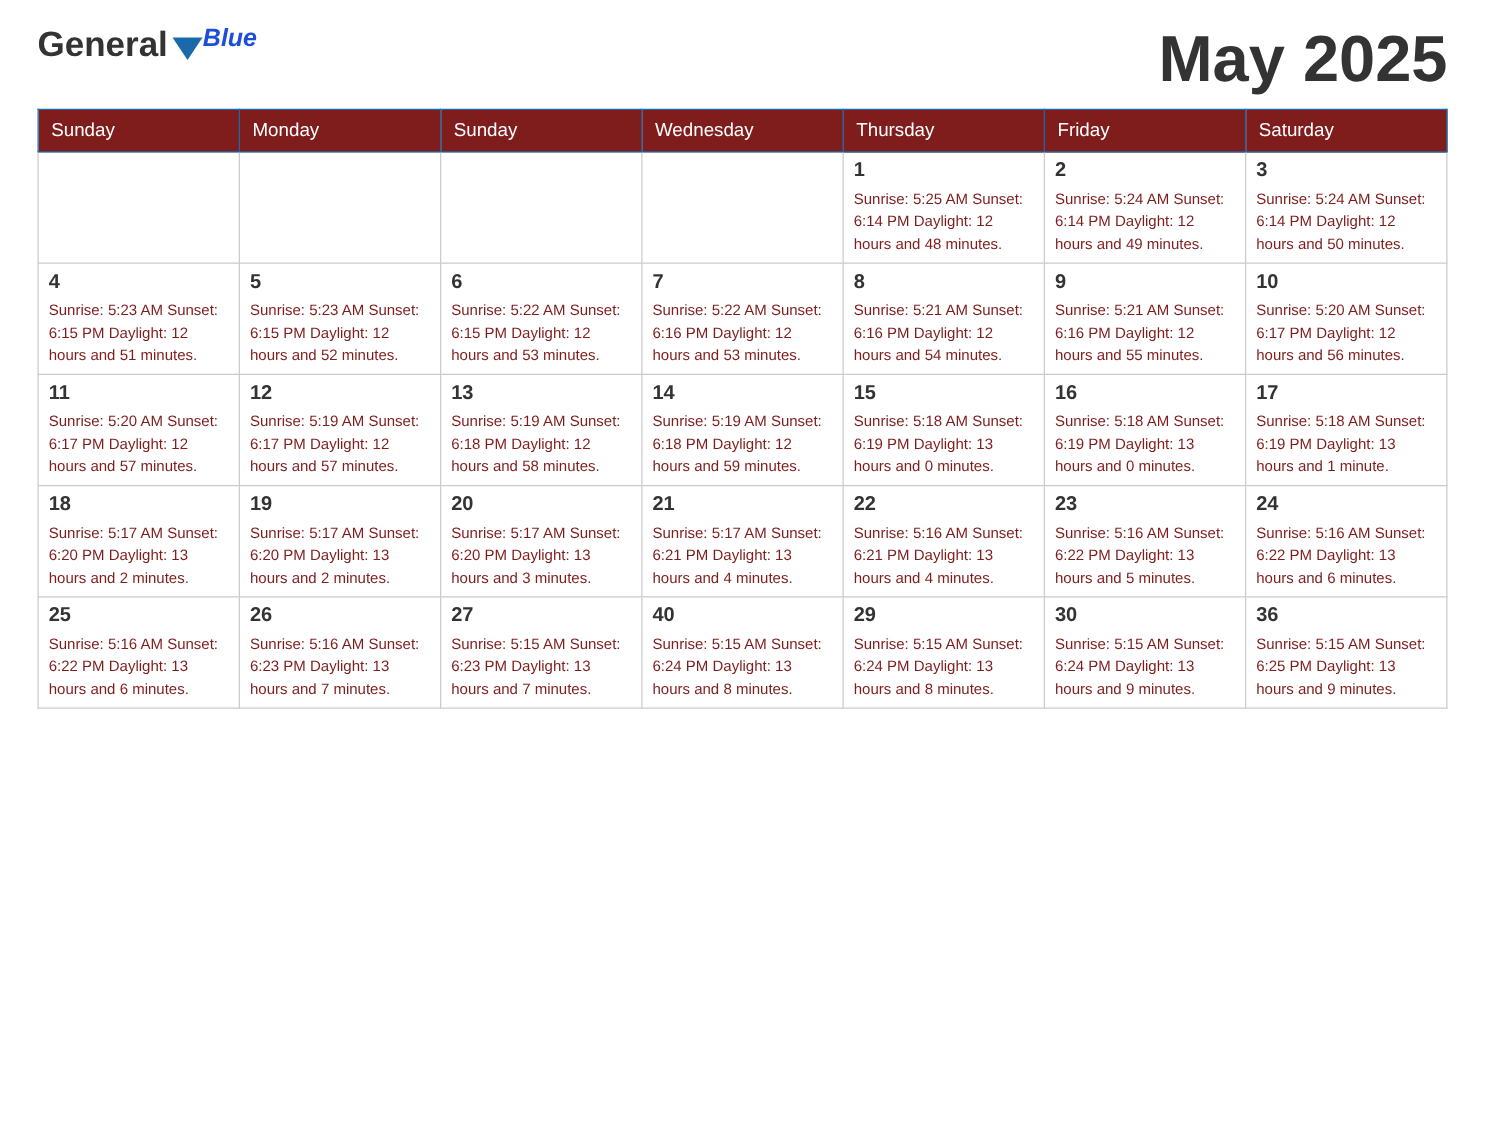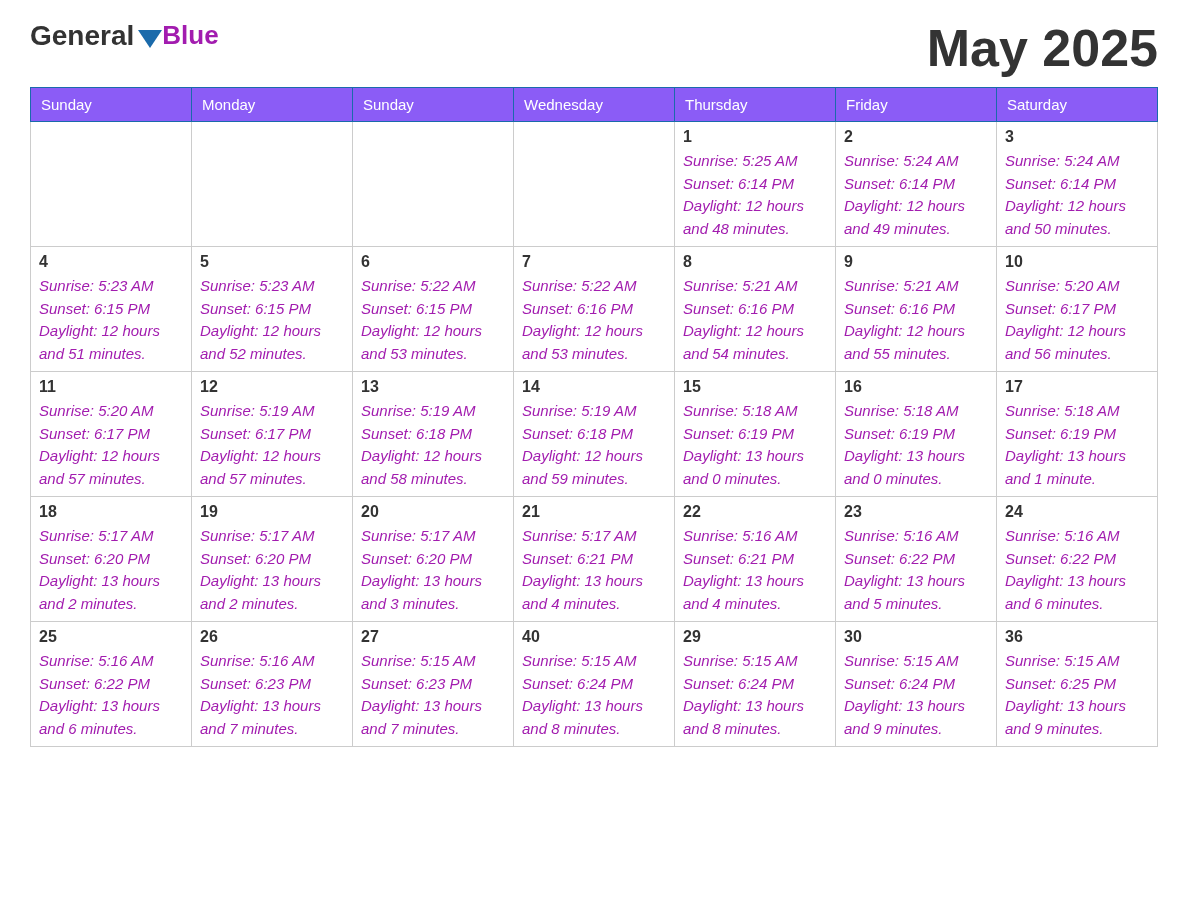--- a/index.html
+++ b/index.html
@@ -15,23 +15,24 @@
       justify-content: space-between;
       align-items: flex-start;
       margin-bottom: 10px;
     }
     .logo-text-general {
       font-size: 28px;
       font-weight: bold;
       color: #333;
     }
     .logo-text-blue {
-      font-size: 26px;
+      font-size: 20px;
       font-weight: bold;
-      color: #a21caf;
+      color: #1d4ed8;
+      font-style: italic;
     }
     .logo-triangle {
       width: 0;
       height: 0;
       border-left: 12px solid transparent;
       border-right: 12px solid transparent;
       border-top: 18px solid #1a6aab;
       margin-left: 4px;
       margin-top: 5px;
     }
@@ -57,21 +58,21 @@
       font-size: 18px;
       color: #555;
       margin-top: 4px;
     }
     .calendar-table {
       width: 100%;
       border-collapse: collapse;
       margin-top: 10px;
     }
     .calendar-table th {
-      background-color: #8b5cf6;
+      background-color: #7f1d1d;
       color: #fff;
       padding: 8px 10px;
       text-align: left;
       font-size: 15px;
       font-weight: normal;
       border: 1px solid #1a6aab;
     }
     .calendar-table td {
       vertical-align: top;
       border: 1px solid #ccc;
@@ -80,24 +81,23 @@
       min-height: 100px;
     }
     .day-number {
       font-size: 16px;
       font-weight: bold;
       color: #333;
       display: block;
       margin-bottom: 4px;
     }
     .day-info {
-      font-size: 15px;
-      color: #a21caf;
+      font-size: 12px;
+      color: #7f1d1d;
       line-height: 1.5;
-      font-style: italic;
     }
     .empty-cell {
       background: #fff;
     }
     tr td {
       border-top: 2px solid #1a6aab;
     }
     .calendar-table tbody tr:first-child td {
       border-top: none;
     }

